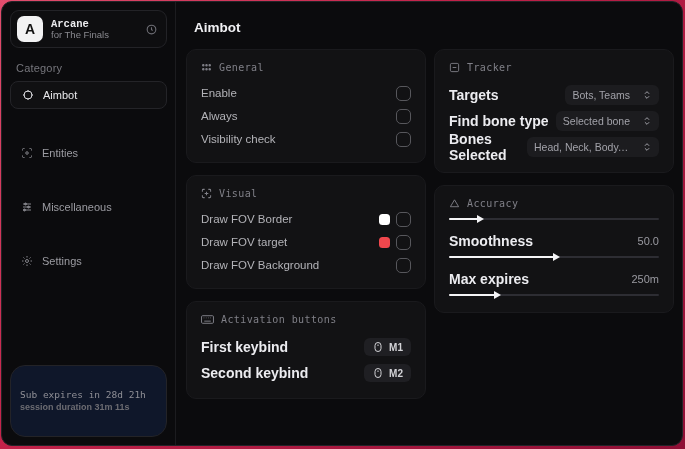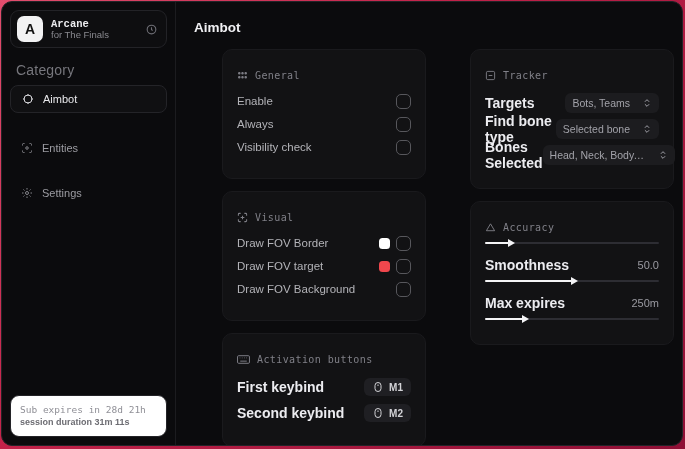--- a/index.html
+++ b/index.html
@@ -25,44 +25,44 @@
   }
   .logo {
     width:26px; height:26px; border-radius:7px; background:#f2f2f3;
     color:#111; font-weight:bold; font-size:14px;
     display:flex; align-items:center; justify-content:center; flex:0 0 26px;
   }
   .brand-text { flex:1; line-height:1.15; }
   .brand-name { color:#ececef; font-size:10.5px; font-weight:bold;font-family:Liberation Mono, monospace; }
   .brand-sub { color:#8a8a90; font-size:9.5px; }
   .brand-gear { color:#6f6f76; display:flex; }
-  .cat-label { color:#76767c; font-size:14px; margin:14px 0 7px 6px; letter-spacing:.2px; }
+  .cat-label { color:#76767c; font-size:11px; margin:14px 0 7px 6px; letter-spacing:.2px; }
   .nav-item {
     display:flex; align-items:center; gap:9px; height:28px; padding:0 10px;
     border-radius:8px; color:#9c9ca2; font-size:11px; cursor:pointer; margin-bottom:2px;
   }
   .nav-item.active {
     border:1px solid #242428; background:#101012; color:#e8e8eb; margin-bottom:6px;
   }
-  .nav-item:not(.active) { margin-top:15px; }
+  .nav-item:not(.active) { margin-top:24px; }
   .nav-icon { display:flex; width:13px; justify-content:center; }
   .sidebar-footer {
-    margin-top:auto; border:1px solid #232327; border-radius:9px; background:#ffffff;
-    padding:7px 9px; line-height:1.4;
+    margin-top:auto; border:1px solid #232327; border-radius:15px; background:#0f172a;
+    padding:22px 9px; line-height:1.4;
   }
   .foot1 { font-family:"DejaVu Sans Mono",monospace; font-size:9.5px; color:#8f8f96; }
   .foot2 { font-size:9px; font-weight:bold; color:#6c6c72; }
   
   .main { flex:1; padding:14px 12px 0 10px; }
   .page-title { color:#f0f0f3; font-size:13.5px; font-weight:bold; margin:4px 0 14px 8px; }
   .cols { display:flex; gap:8px; }
   .col { width:240px; display:flex; flex-direction:column; }
   .card {
     background:#121214; border:1px solid #1a1a1d; border-radius:10px;
-    padding:20px 14px; margin-bottom:12px;margin-left:36px;
+    padding:12px 14px; margin-bottom:12px;
   }
   .card-head {
     display:flex; align-items:center; gap:7px;
     font-family:"DejaVu Sans Mono",monospace; font-size:10px; color:#808088;
     letter-spacing:.4px; margin-bottom:9px;
   }
   .card-head svg { stroke:#808088; }
   .row { display:flex; align-items:center; justify-content:space-between; height:22px; }
   .card-general .row, .card-visual .row { margin-top:1px; }
   .lbl { color:#b3b3b8; font-size:11.5px; }
@@ -132,20 +132,31 @@
     <div class="nav-item">
       <span class="nav-icon">
         <svg width="12" height="12" viewBox="0 0 24 24" fill="none" stroke="#85858b" stroke-width="2">
           <path d="M3 7V5a2 2 0 0 1 2-2h2M17 3h2a2 2 0 0 1 2 2v2M21 17v2a2 2 0 0 1-2 2h-2M7 21H5a2 2 0 0 1-2-2v-2"></path>
           <circle cx="12" cy="12" r="2.5"></circle>
         </svg>
       </span>
       <span>Entities</span>
     </div>
 
+    <div class="nav-item">
+      <span class="nav-icon">
+        <svg width="12" height="12" viewBox="0 0 24 24" fill="none" stroke="#85858b" stroke-width="2">
+          <path d="M4 6h16M4 12h16M4 18h16"></path>
+          <circle cx="9" cy="6" r="2" fill="#85858b"></circle>
+            <circle cx="15" cy="12" r="2" fill="#85858b"></circle>
+            <circle cx="7" cy="18" r="2" fill="#85858b"></circle>
+        </svg>
+      </span>
+      <span>Miscellaneous</span>
+    </div>
 
     <div class="nav-item">
       <span class="nav-icon">
         <svg width="12" height="12" viewBox="0 0 24 24" fill="none" stroke="#85858b" stroke-width="2">
           <circle cx="12" cy="12" r="3"></circle>
           <path d="M12 2v3M12 19v3M2 12h3M19 12h3M4.9 4.9l2.1 2.1M17 17l2.1 2.1M19.1 4.9L17 7M7 17l-2.1 2.1"></path>
         </svg>
       </span>
       <span>Settings</span>
     </div>

